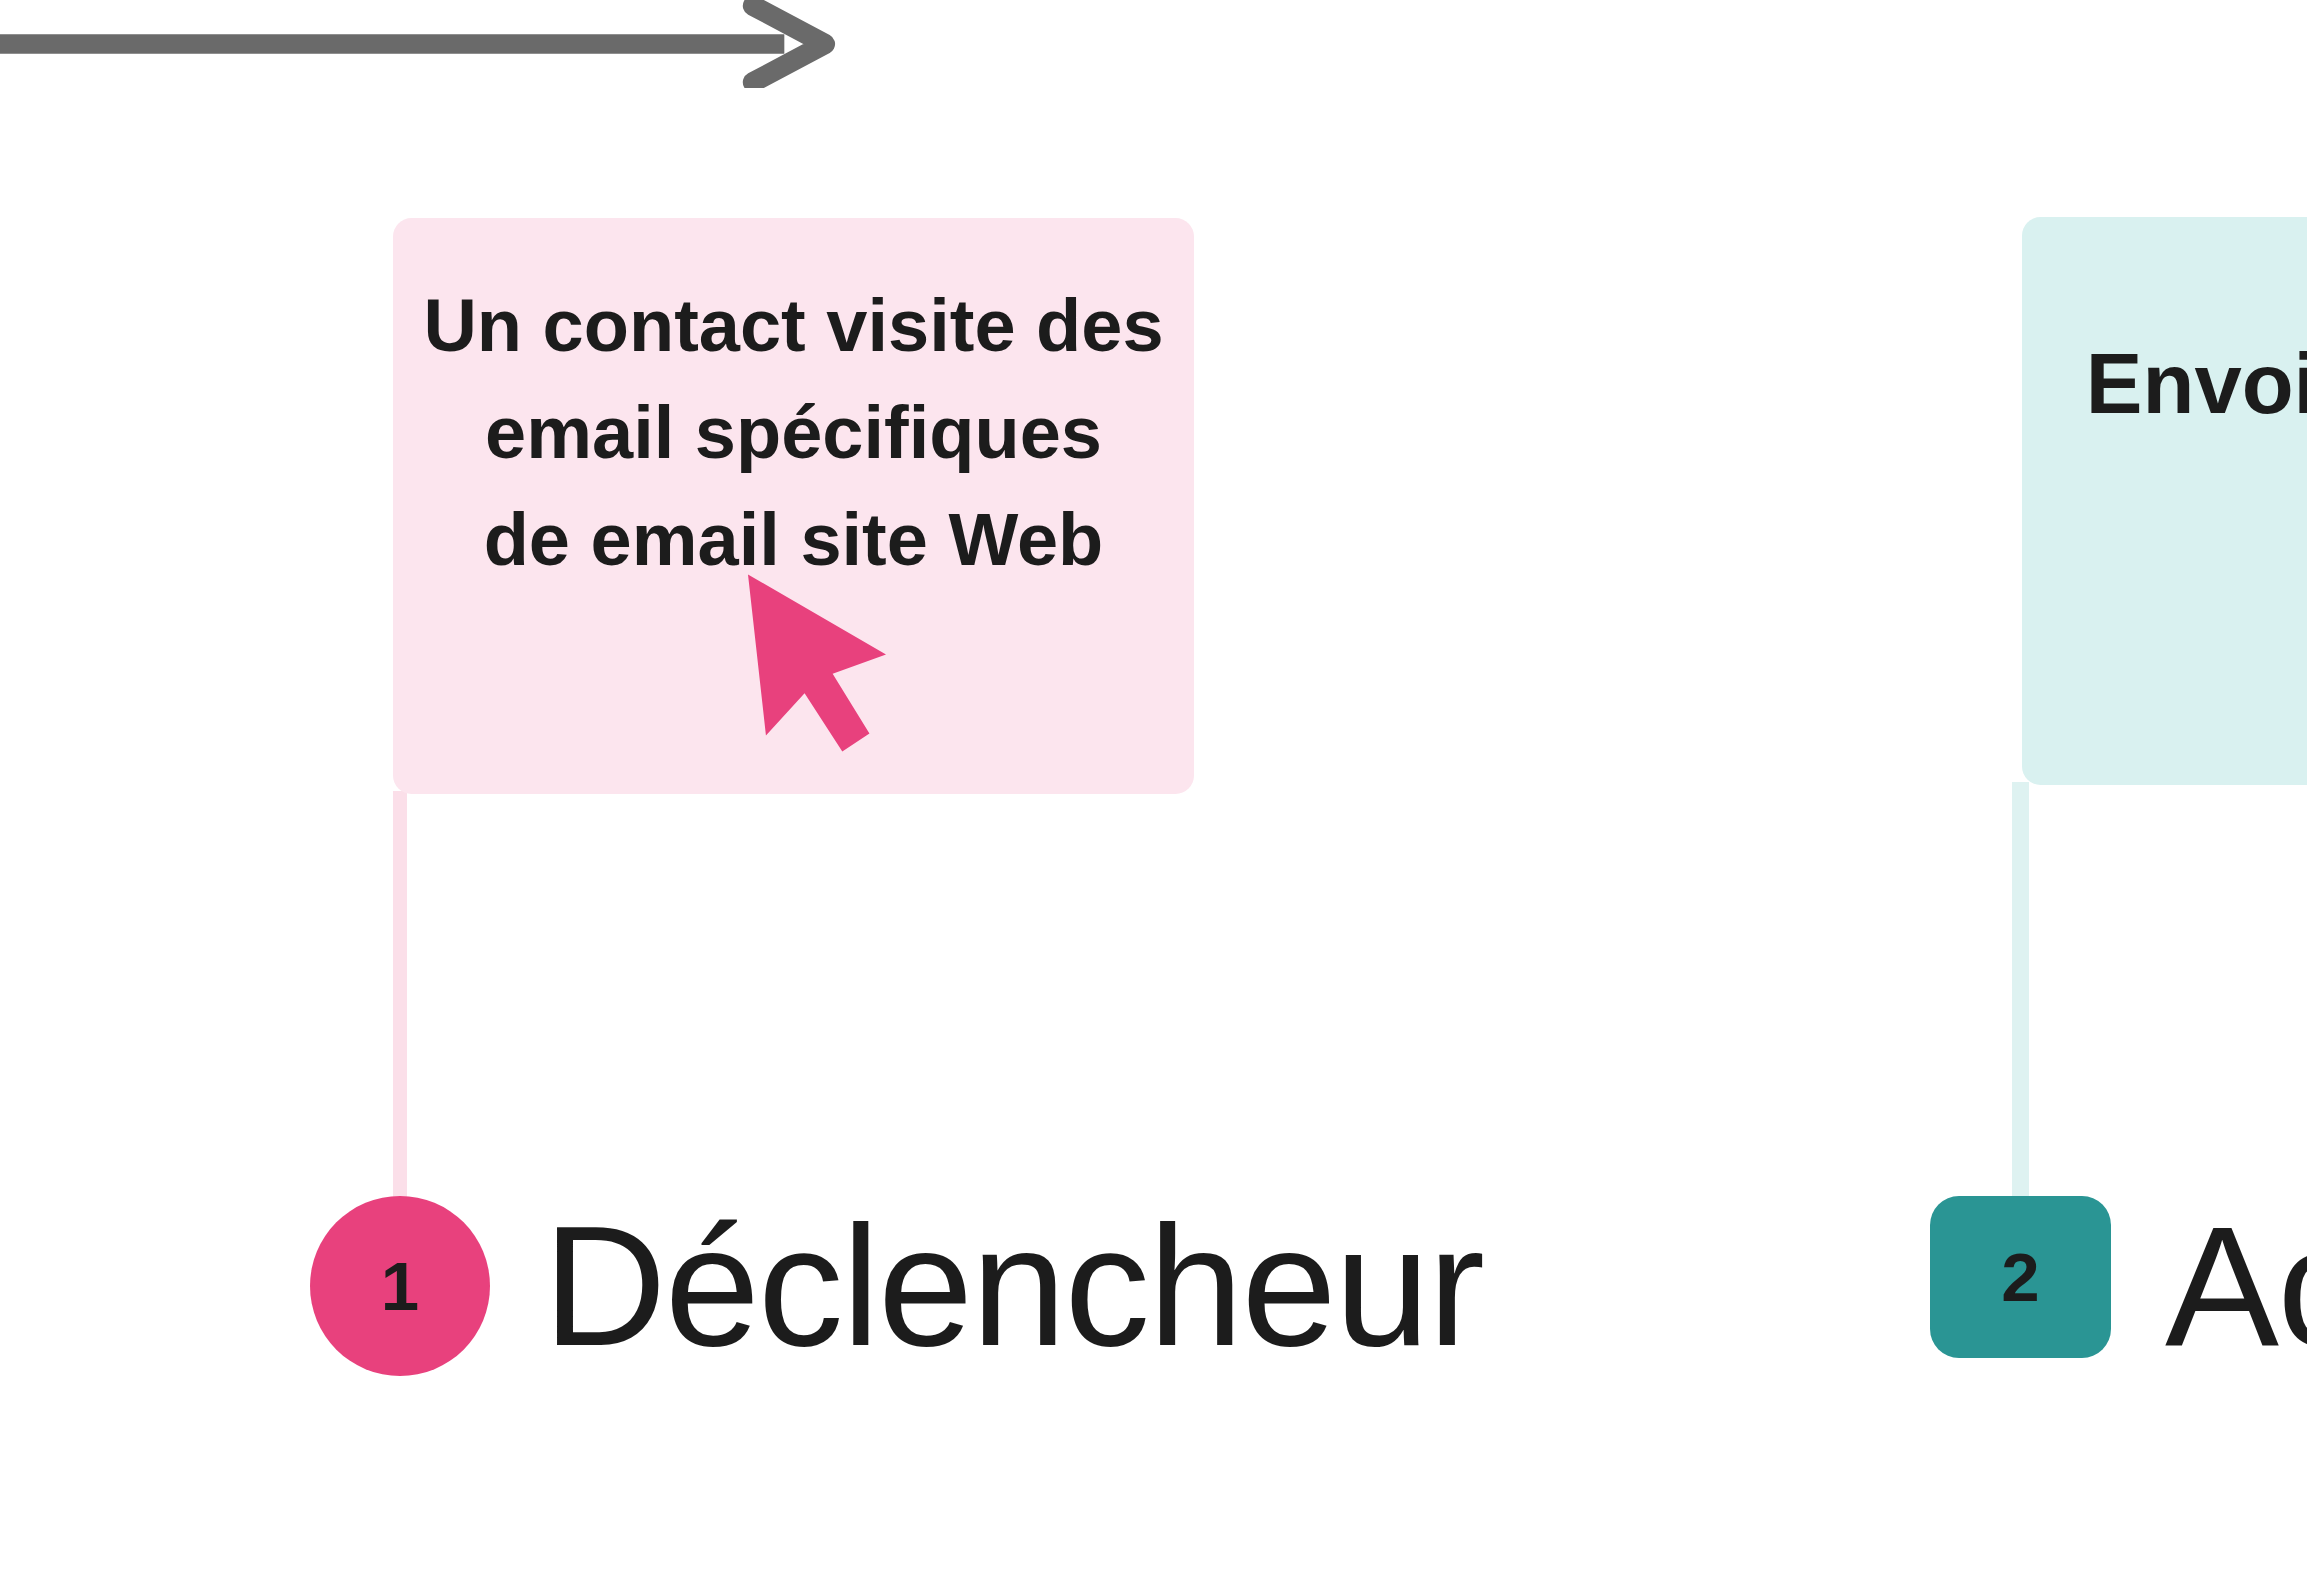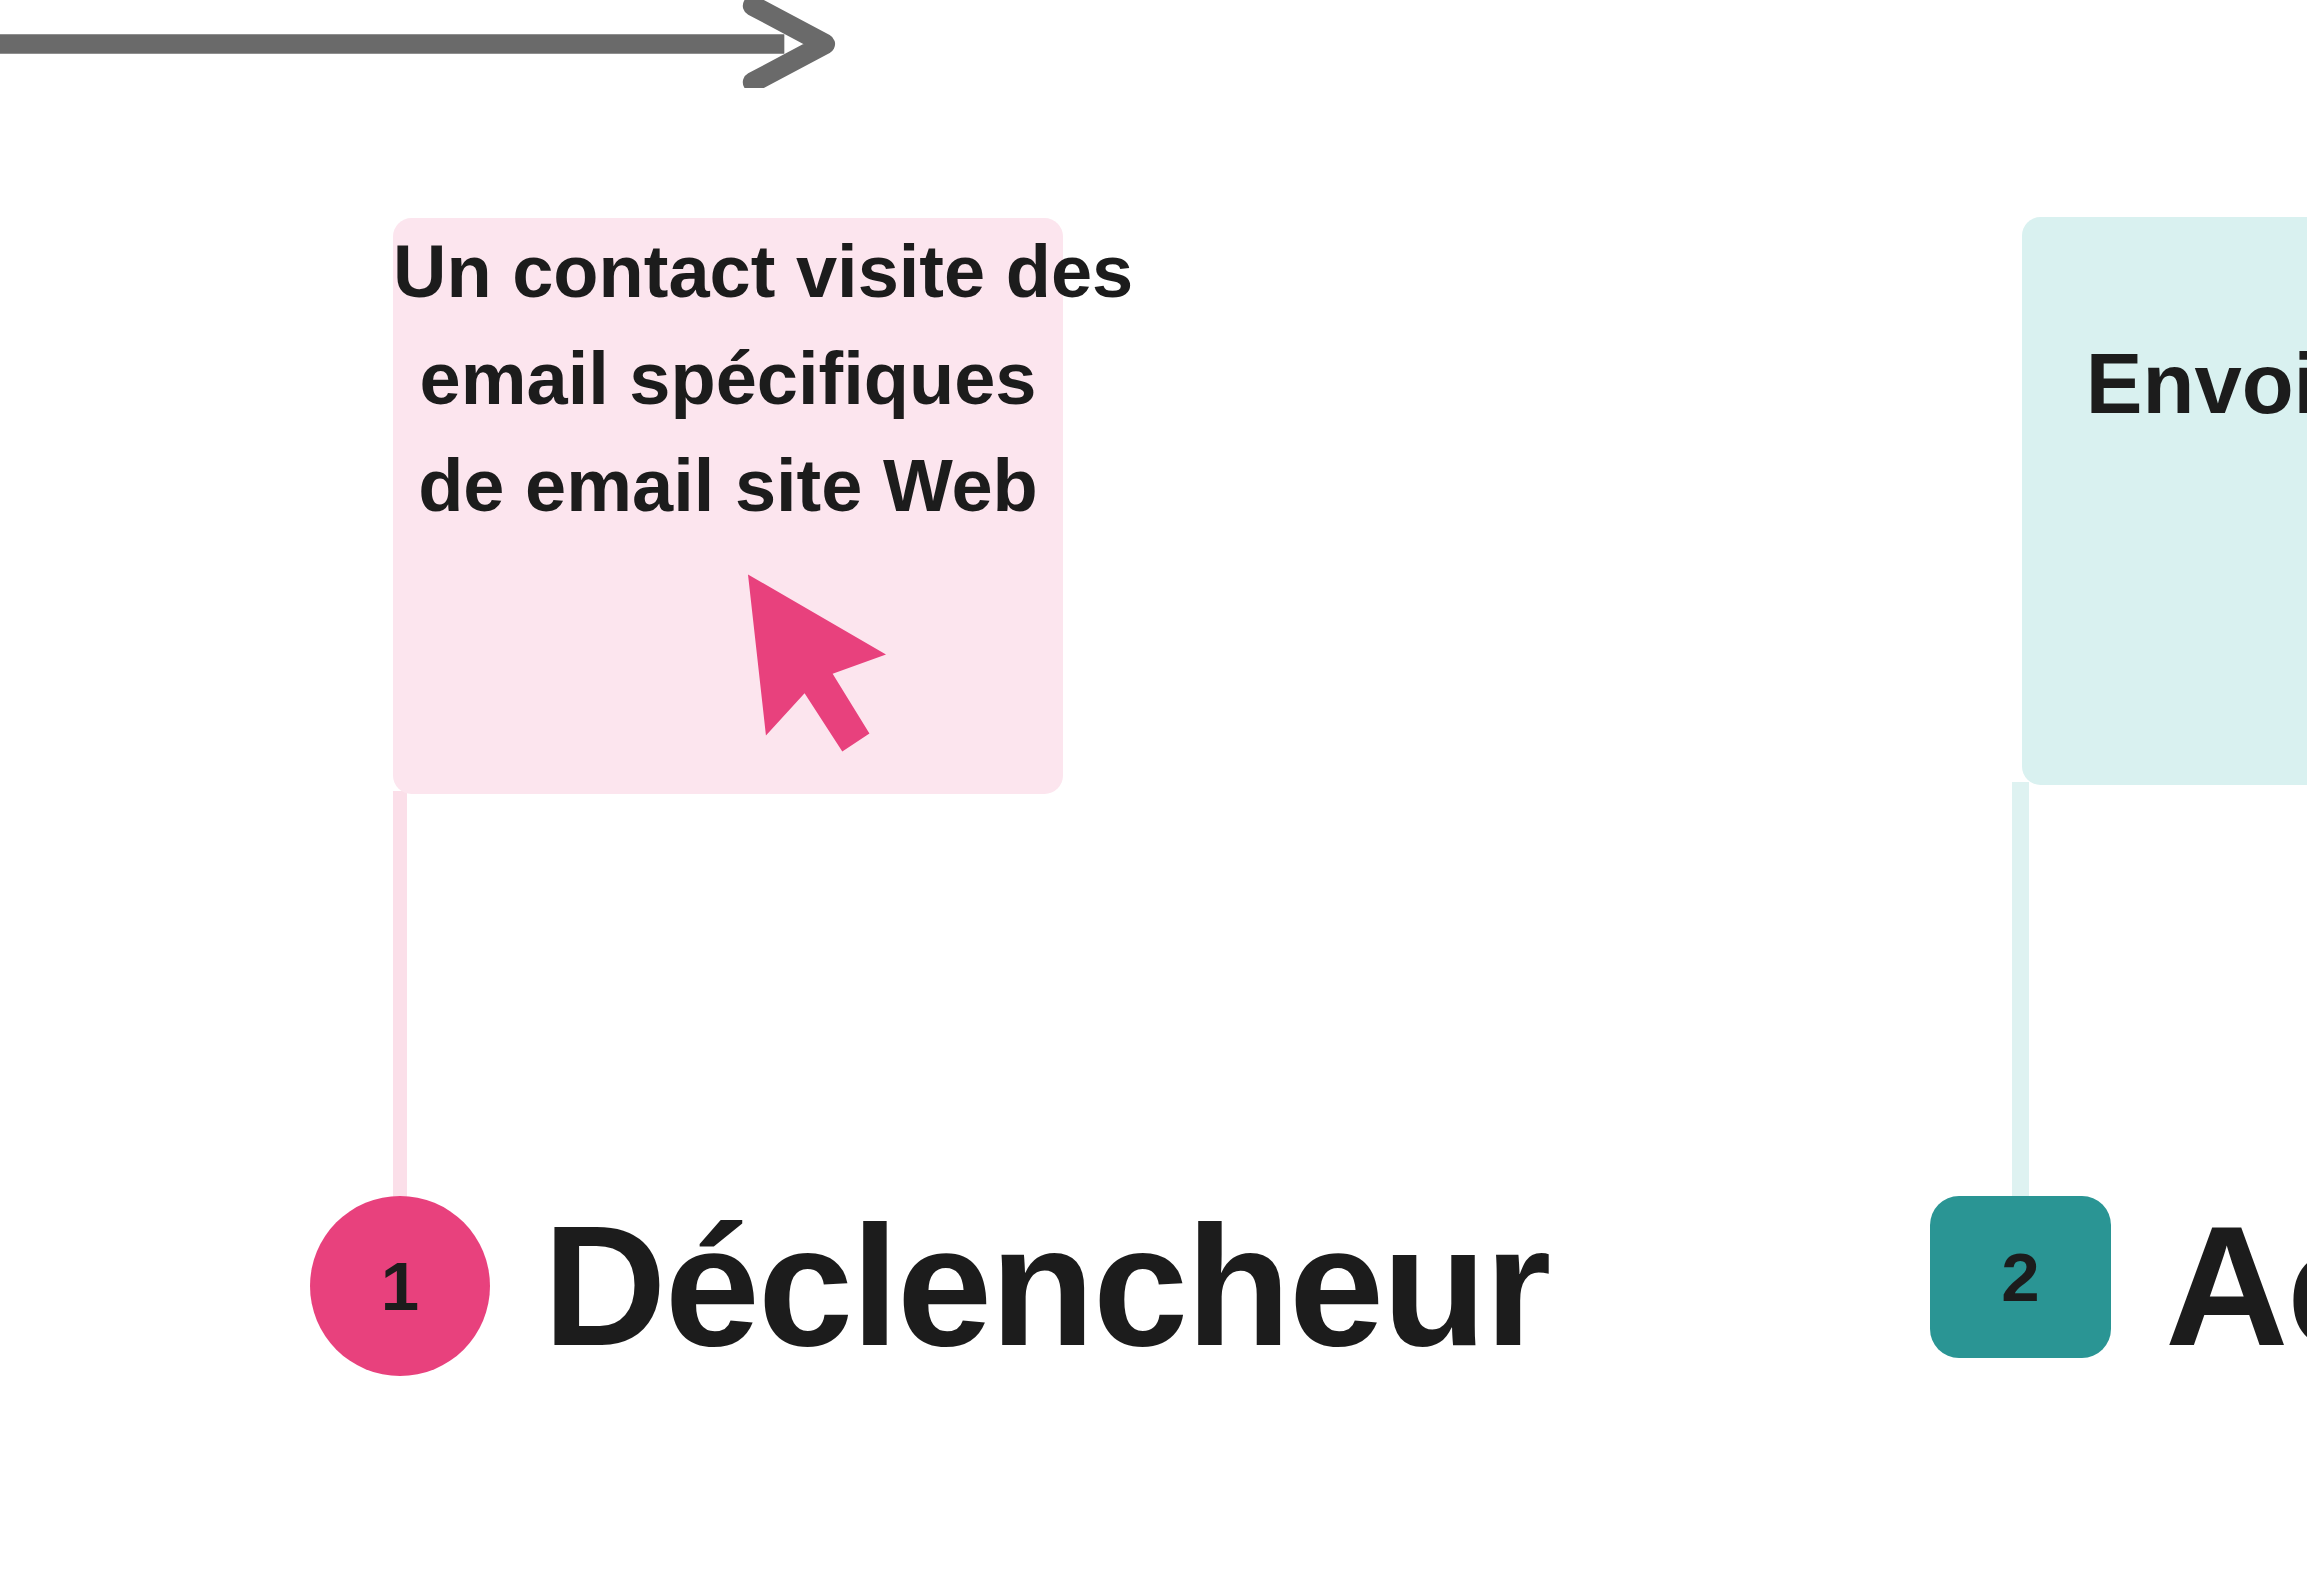--- a/index.html
+++ b/index.html
@@ -39,22 +39,23 @@
     background: var(--action-connector);
   }
   .node-box {
     position: absolute;
     z-index: 2;
     border-radius: 18.5px;
     text-align: center;
   }
   .node-box.trigger {
     left: 393px; top: 218px;
-    width: 670px; height: 576px;
+    width: 801px; height: 576px;
     background: var(--trigger-box-bg);
+    padding-top: 54px;
   }
   .node-box.action {
     left: 2022px; top: 217px;
     width: 803px; height: 568px;
     background: var(--action-box-bg);
     padding-top: 121px;
   }
   .trigger-line {
     font-size: 74px;
     line-height: 107px;
@@ -92,21 +93,21 @@
     left: 1930px; top: 1196px;
     width: 181px; height: 162px;
     border-radius: 29px;
     background: var(--action-accent);
   }
   .legend-label {
     position: absolute;
     z-index: 3;
     font-size: 171px;
     line-height: 171px;
-    font-weight: bold;
+    font-weight: normal;
     letter-spacing: -1.8px;
     white-space: nowrap;
     color: var(--text);
   }
   .legend-label.trigger { left: 543px; top: 1200px; }
   .legend-label.action  { left: 2165px; top: 1200px; }
 </style>
 </head>
 <body>
 

